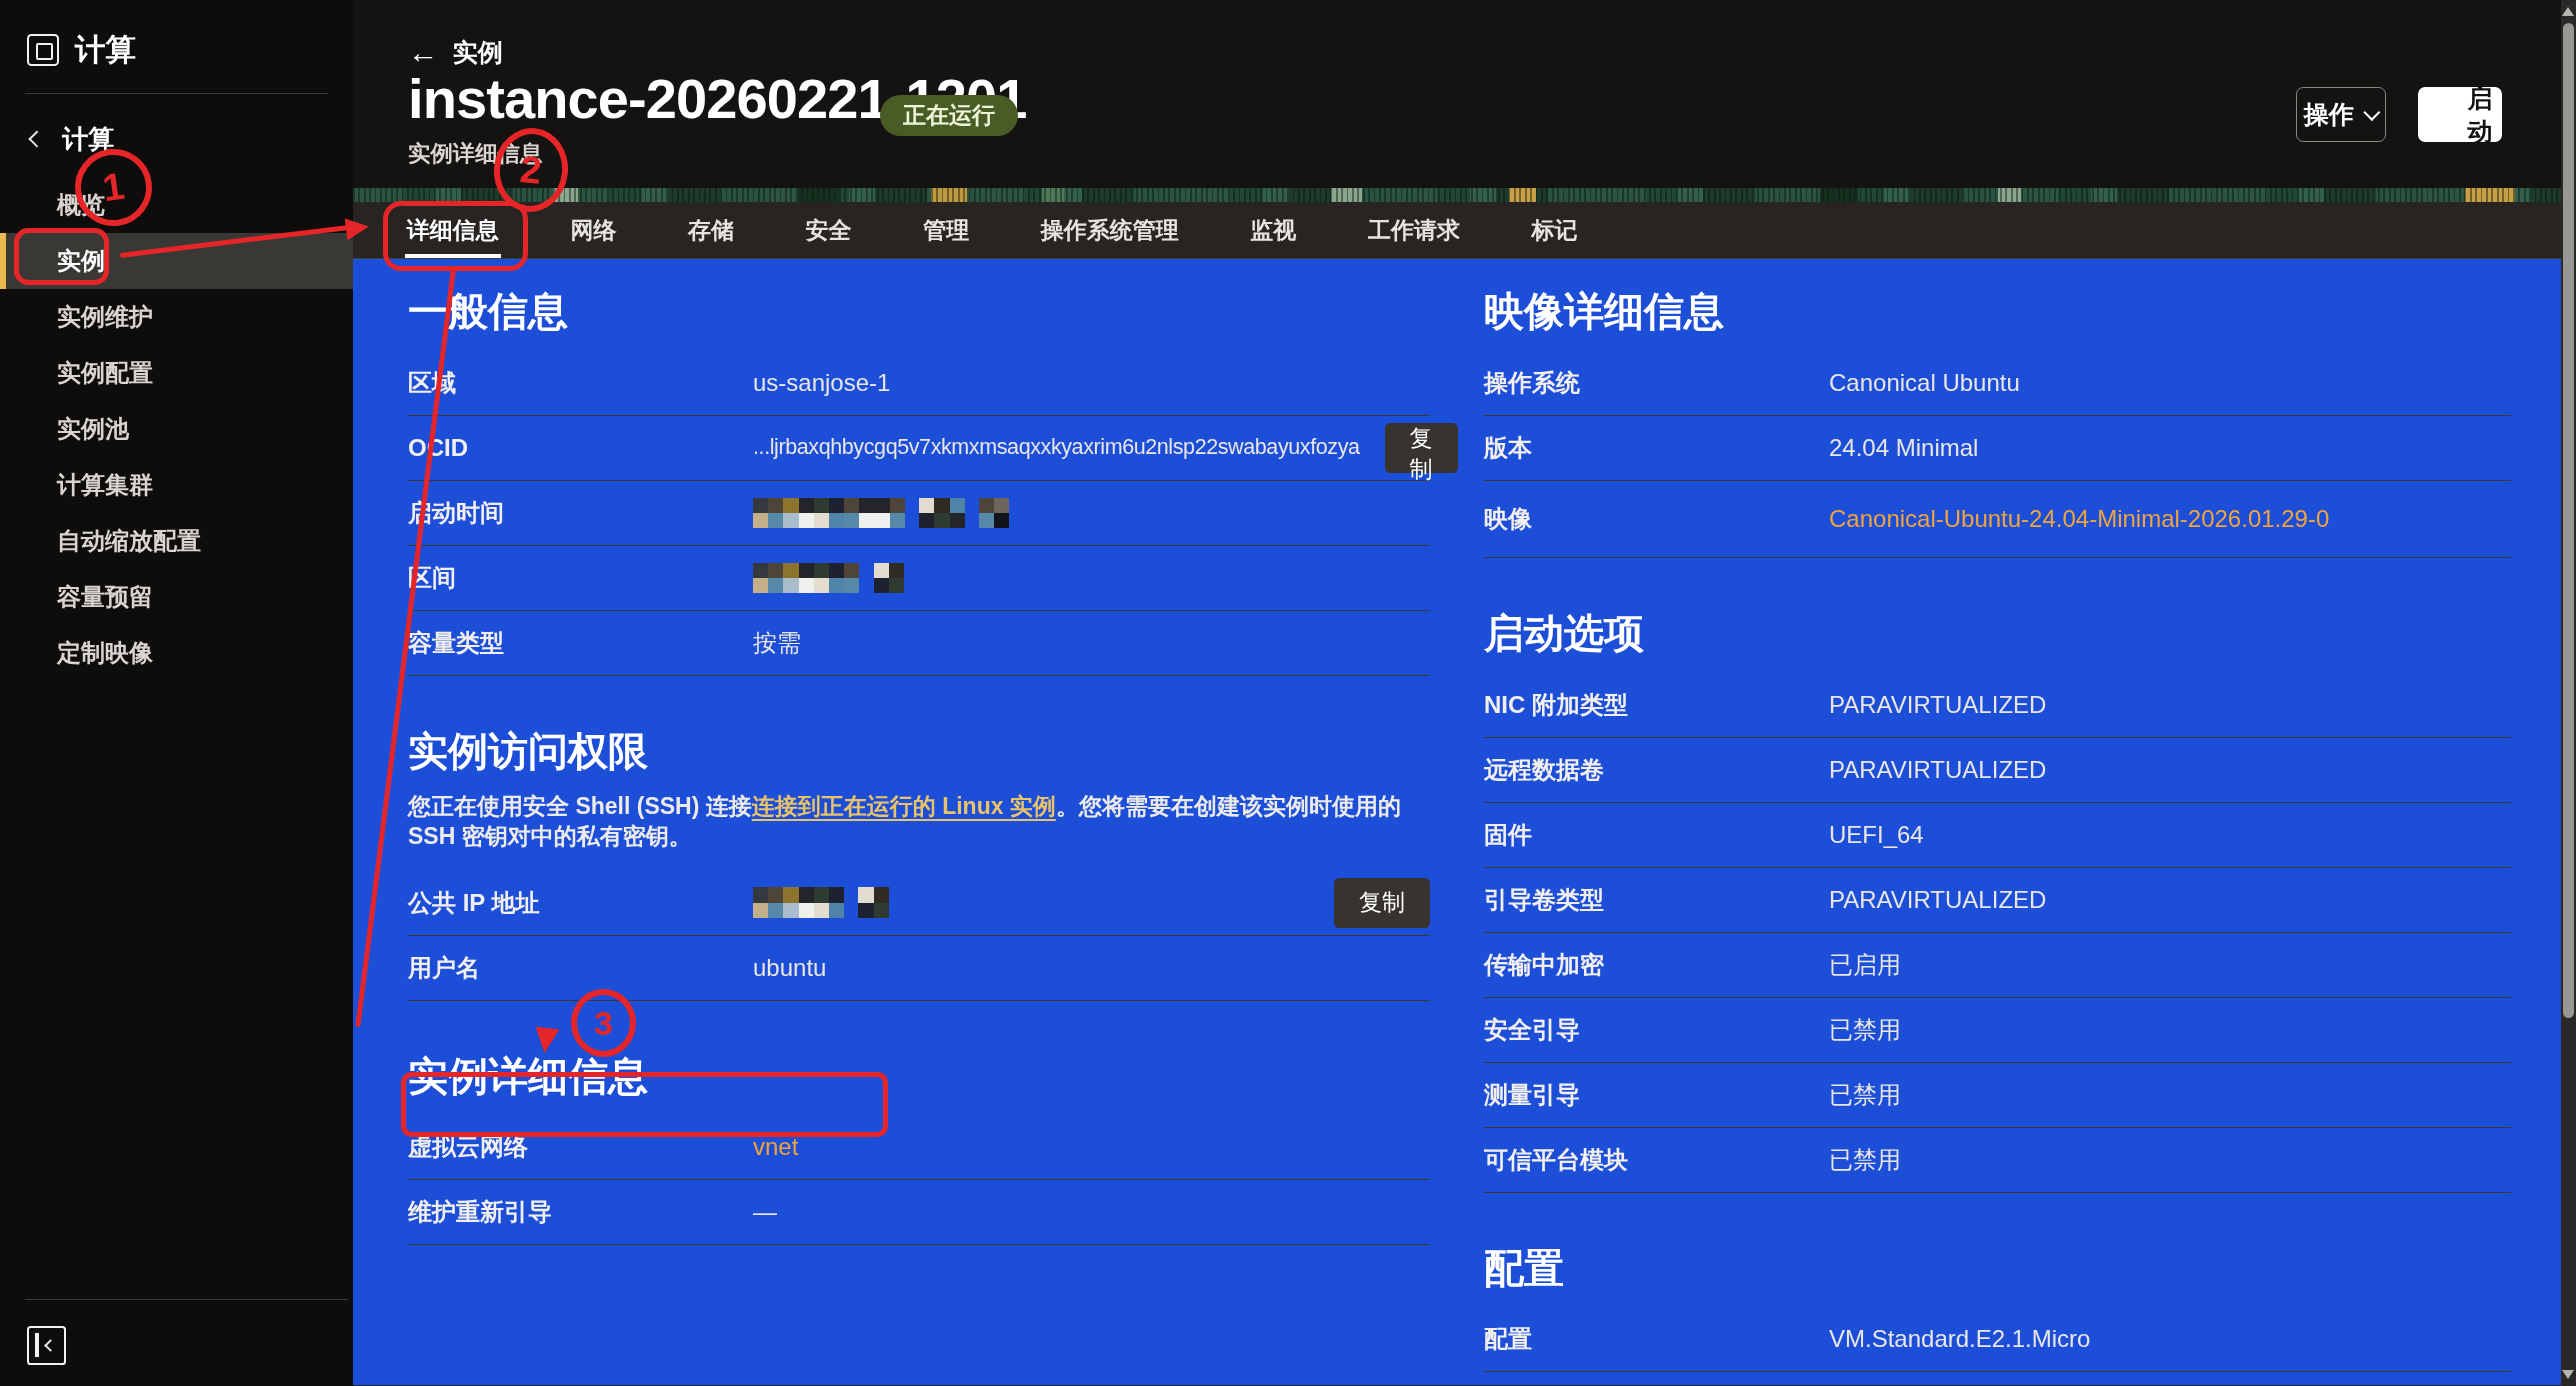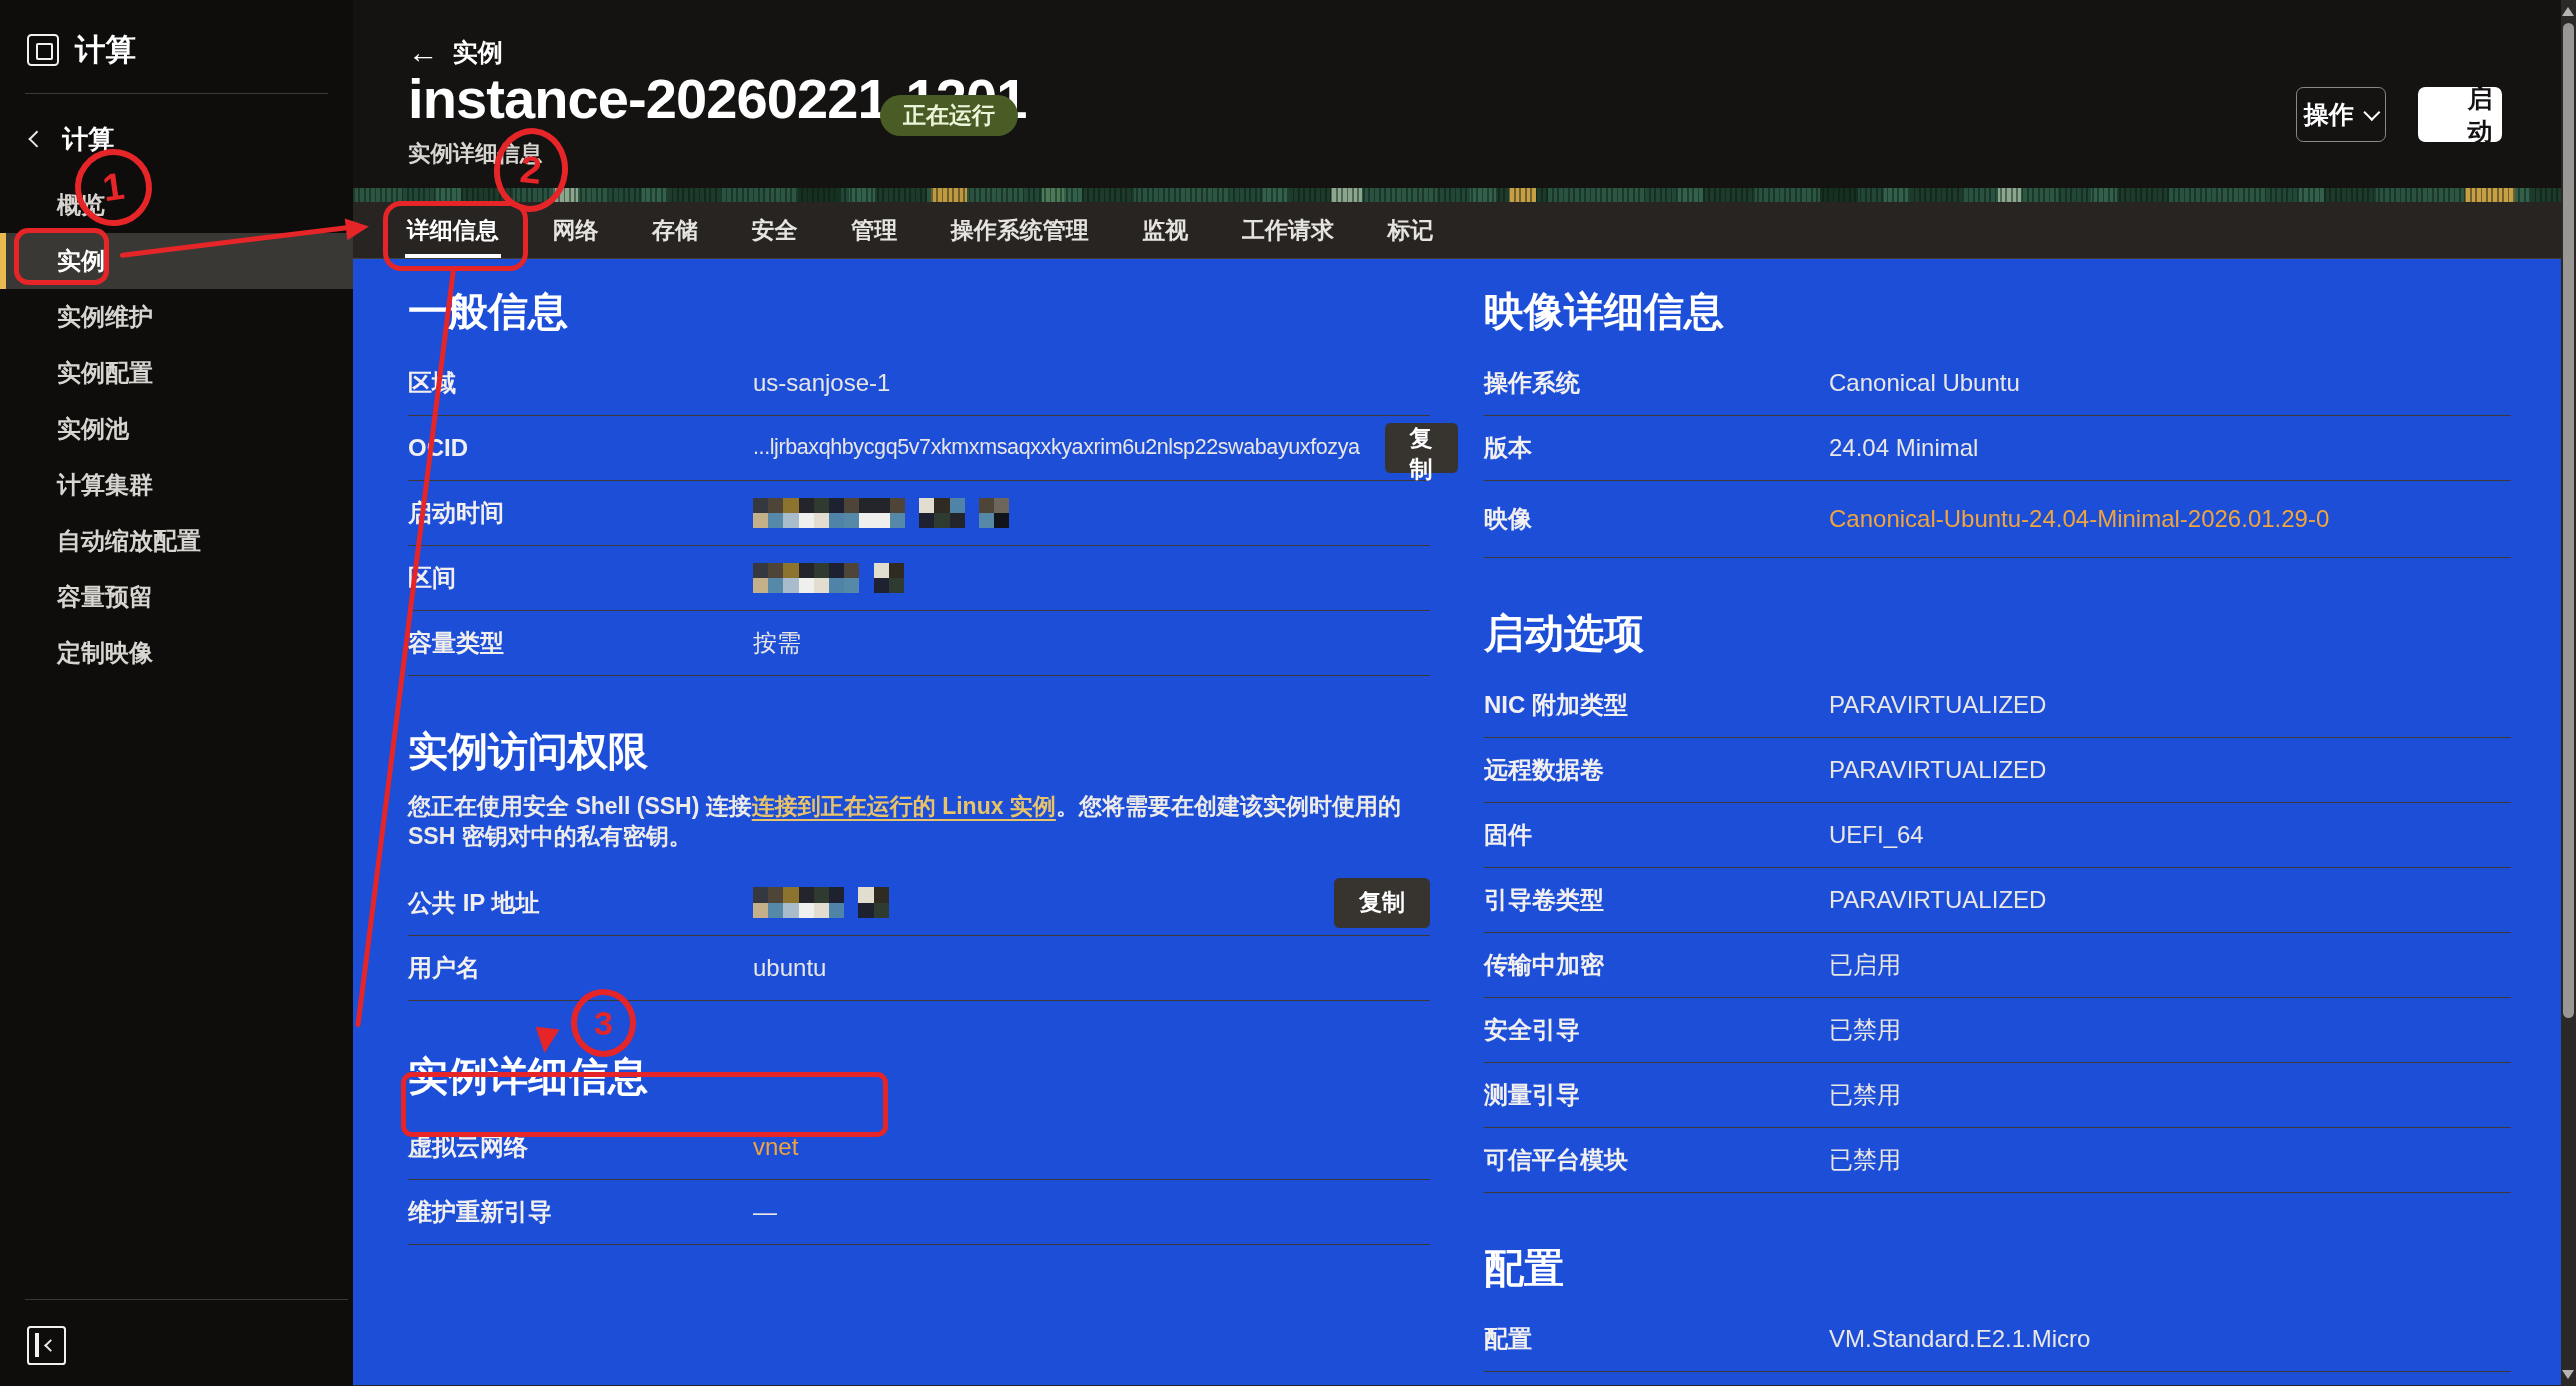--- a/index.html
+++ b/index.html
@@ -43,40 +43,40 @@
   .chev-down{width:11.7px;height:11.7px;border-right:2.7px solid #fff;border-bottom:2.7px solid #fff;transform:rotate(45deg) translate(-1.8px,-1.8px);}
   .start-btn{position:absolute;left:2065px;top:87px;width:84px;height:55px;border:none;border-radius:7.2px;background:#ffffff;color:#141210;font-size:25px;font-weight:bold;display:flex;align-items:center;justify-content:center;cursor:pointer;padding-left:40px;}
 
   
   .banner{position:relative;height:14.3px;overflow:hidden;background:
     repeating-linear-gradient(90deg,#2c5642 0 49px,#224736 49px 82px,#33604a 82px 108px,#1d3a2b 108px 160px,#2a5240 160px 207px);}
   .banner::after{content:"";position:absolute;inset:0;background:repeating-linear-gradient(90deg,rgba(8,20,14,.45) 0 1.8px,transparent 1.8px 5.4px);}
   .banner .patch{position:absolute;top:0;bottom:0;}
 
   
-  .tabbar{height:57px;background:#272422;border-bottom:0.9px solid #433f3b;display:flex;align-items:stretch;padding-left:52px;gap:50px;}
+  .tabbar{height:57px;background:#272422;border-bottom:0.9px solid #433f3b;display:flex;align-items:stretch;padding-left:52px;gap:68px;}
   .tab{display:flex;align-items:center;font-size:23px;font-weight:bold;color:#e6e4e1;border-bottom:4.5px solid transparent;padding:4.5px 1.8px 0 1.8px;cursor:pointer;}
   .tab.selected{color:#fff;border-bottom-color:#ffffff;}
 
   
   .content{position:relative;display:flex;padding:10.8px 0 0 55px;background:#1d4ed8;height:1126px;}
   .col{flex:none;}
   .col.left{width:1022px;}
   .col.right{width:1027px;margin-left:54px;}
   .section-title{font-size:40px;line-height:54px;font-weight:bold;color:#fff;margin:48px 0 12.6px 0;}
   .col > .section-title:first-child{margin-top:14.3px;}
   .section-intro{font-size:23px;line-height:30px;color:#edebe8;margin:5.4px 0 20px 0;max-width:1009px;font-weight:bold;}
   .ssh-link{color:#e8c36a;text-decoration:underline;text-underline-offset:4.5px;cursor:pointer;}
   .field-row{display:flex;align-items:center;height:65px;border-bottom:0.9px solid var(--divider);}
   .field-row.tall{height:77px;}
   .field-label{width:345px;flex:none;font-size:24px;font-weight:bold;color:#f2f0ee;}
   .field-value{font-size:24px;color:#e9e7e4;}
   .field-value.link{color:var(--accent);cursor:pointer;}
   .field-value.ocid{margin-left:auto;font-size:21.5px;letter-spacing:-0.4px;white-space:nowrap;}
-  .copy-button{height:50px;padding:0 25px;border:none;border-radius:5.4px;background:#37332f;color:#fff;font-size:23px;font-weight:bold;cursor:pointer;}
+  .copy-button{height:50px;padding:0 25px;border:none;border-radius:5.4px;background:#37332f;color:#fff;font-size:23px;font-weight:normal;cursor:pointer;}
   .copy-button.push-right{margin-left:auto;}
   .copy-button.after-ocid{margin-left:25px;}
   .redacted-value{display:flex;gap:14.3px;align-items:center;}
   .redaction-block{display:grid;grid-auto-rows:15.2px;}
   .redaction-block span{width:15.2px;height:15.2px;display:block;}
 
   
   .sb-track{position:absolute;right:0;top:0;width:15.2px;height:1386px;background:#2b2927;z-index:6;}
   .sb-thumb{position:absolute;right:1.8px;top:23px;width:11.7px;height:995px;background:#999794;border-radius:6.3px;}
   .sb-up{position:absolute;right:1.8px;top:7.2px;width:0;height:0;border-left:6.3px solid transparent;border-right:6.3px solid transparent;border-bottom:9px solid #b7b5b2;}

